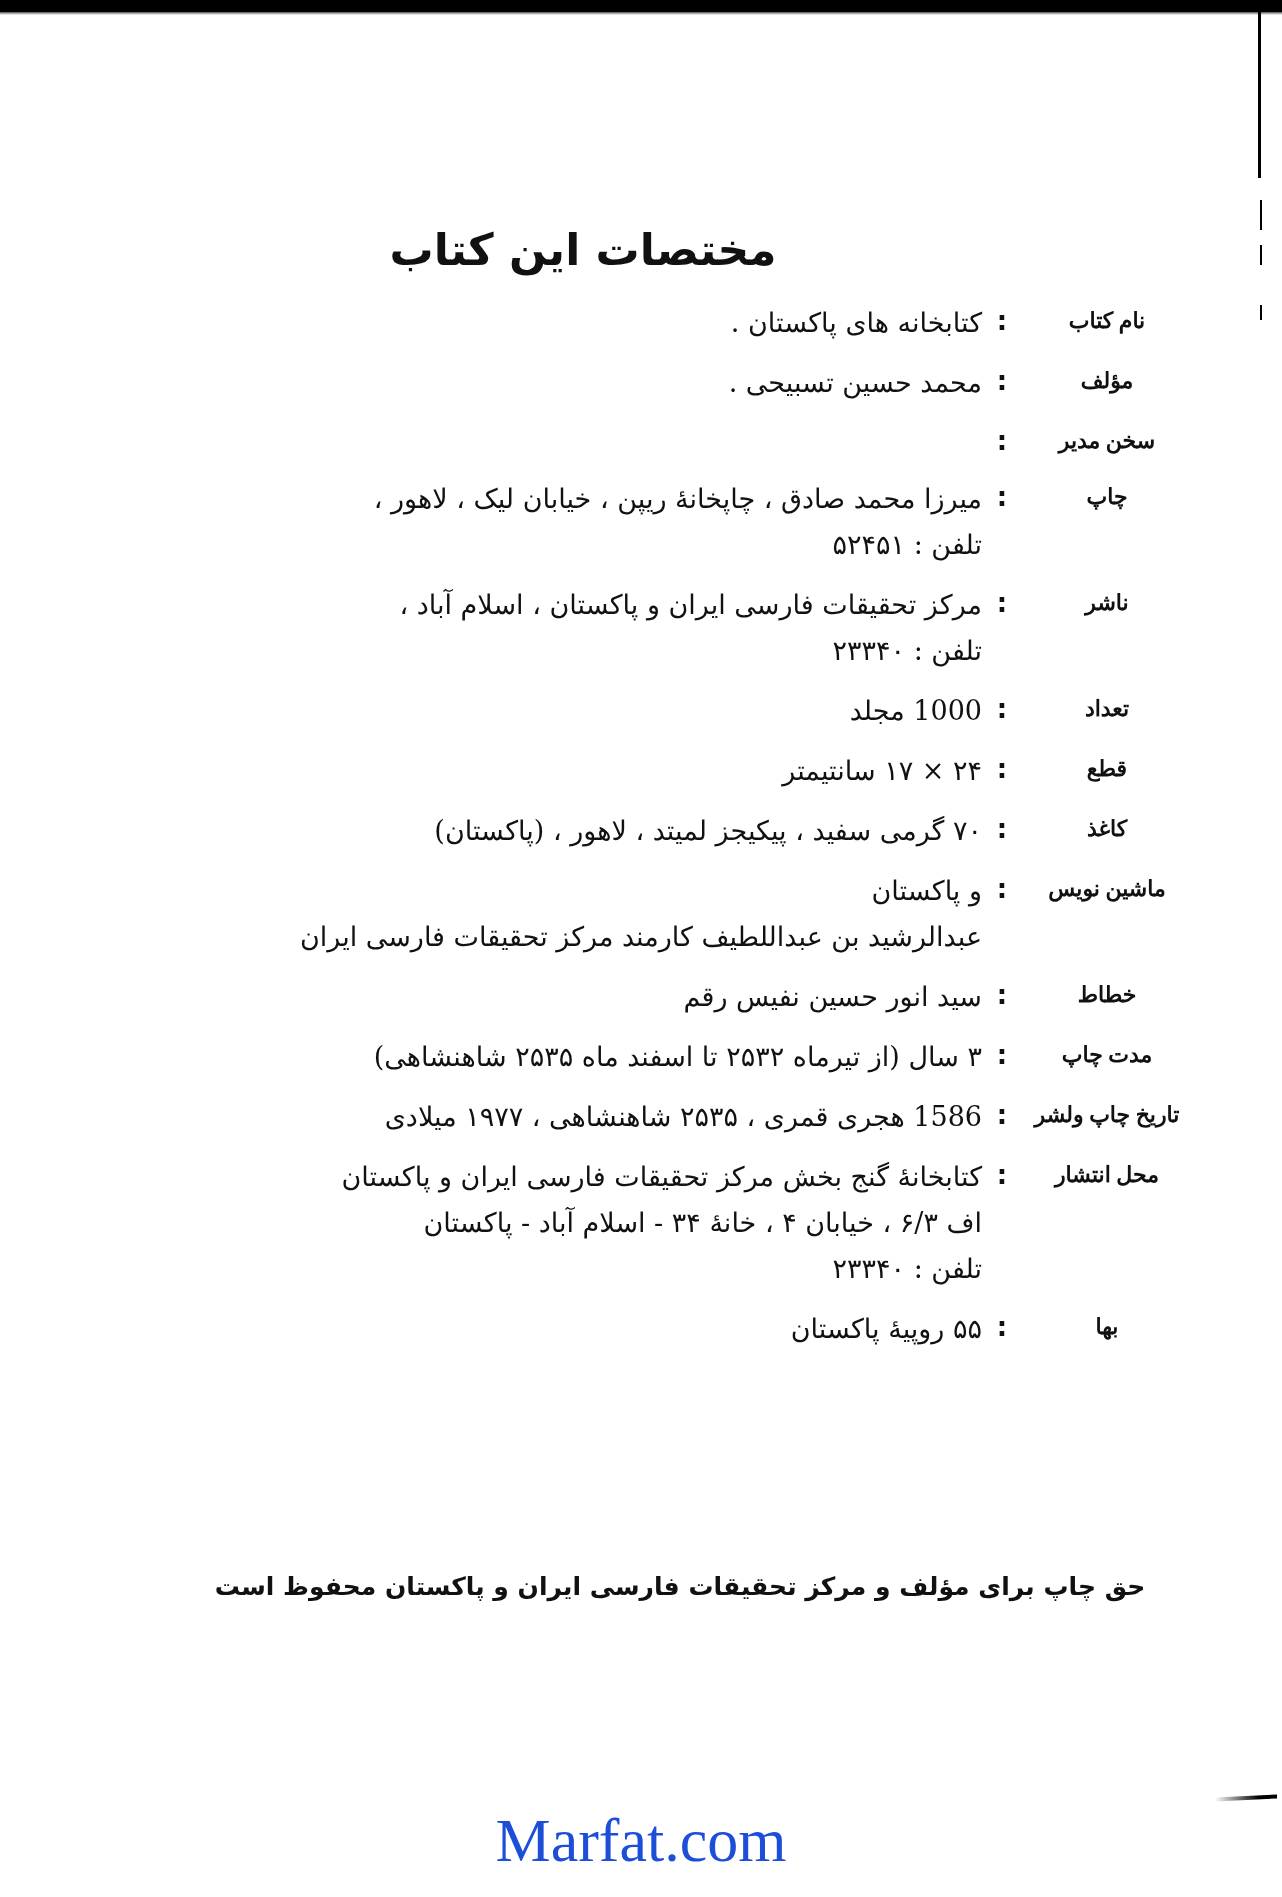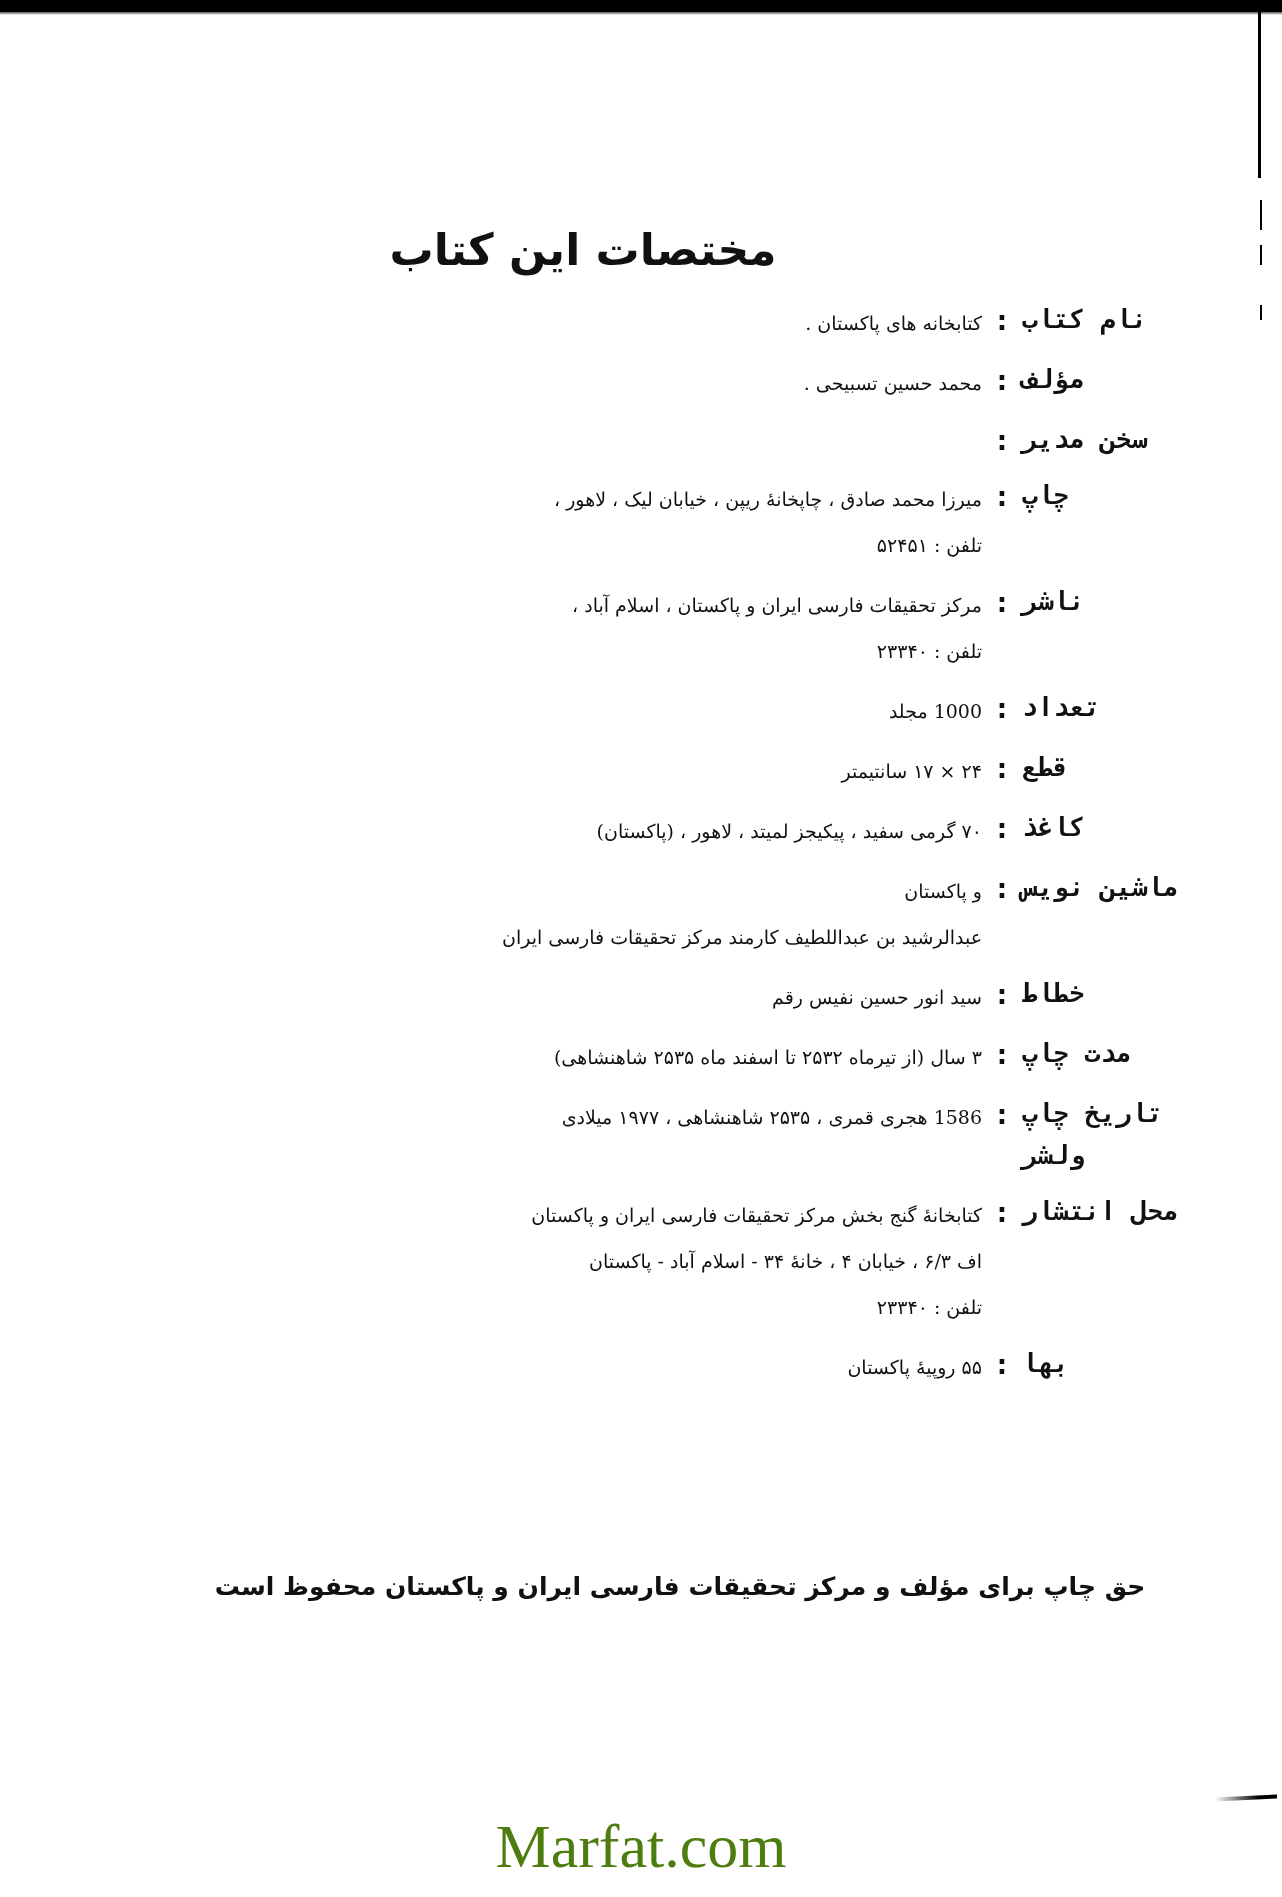--- a/index.html
+++ b/index.html
@@ -75,39 +75,39 @@
     }
     .spec-row {
       display: flex;
       flex-direction: row;
       align-items: flex-start;
       margin-bottom: 14px;
     }
     .spec-label {
       width: 170px;
       flex: 0 0 170px;
-      font-family: Liberation Mono, monospace;
-      font-weight: bold;
-      font-size: 26px;
+      font-family: Liberation Serif, serif;
+      font-weight: bold;
+      font-size: 22px;
       line-height: 42px;
-      text-align: left;
+      text-align: center;
     }
     .spec-colon {
       width: 40px;
       flex: 0 0 40px;
       font-family: "DejaVu Sans", sans-serif;
       font-weight: bold;
       font-size: 26px;
       line-height: 42px;
       text-align: center;
     }
     .spec-value {
       flex: 1 1 auto;
       font-family: "DejaVu Serif", serif;
-      font-size: 19px;
+      font-size: 27px;
       line-height: 46px;
       text-align: justify;
       padding-left: 10px;
     }
     .spec-value .line {
       display: block;
       white-space: nowrap;
     }
     .copyright {
       position: absolute;
@@ -121,22 +121,21 @@
       font-size: 25px;
     }
     .watermark {
       position: absolute;
       left: 0;
       top: 1805px;
       width: 1282px;
       text-align: center;
       font-family: "Liberation Serif", serif;
       font-size: 62px;
-      color: #4d7c0f;
-      margin-top: 6px;
+      color: #1d4ed8;
     }
   </style>
 </head>
 <body>
 
 <div class="top-bar"></div>
 <div class="top-bar-shadow"></div>
 <div class="right-edge"></div>
 <div class="right-edge-dash" style="top:200px;height:30px"></div>
 <div class="right-edge-dash" style="top:245px;height:20px"></div>

